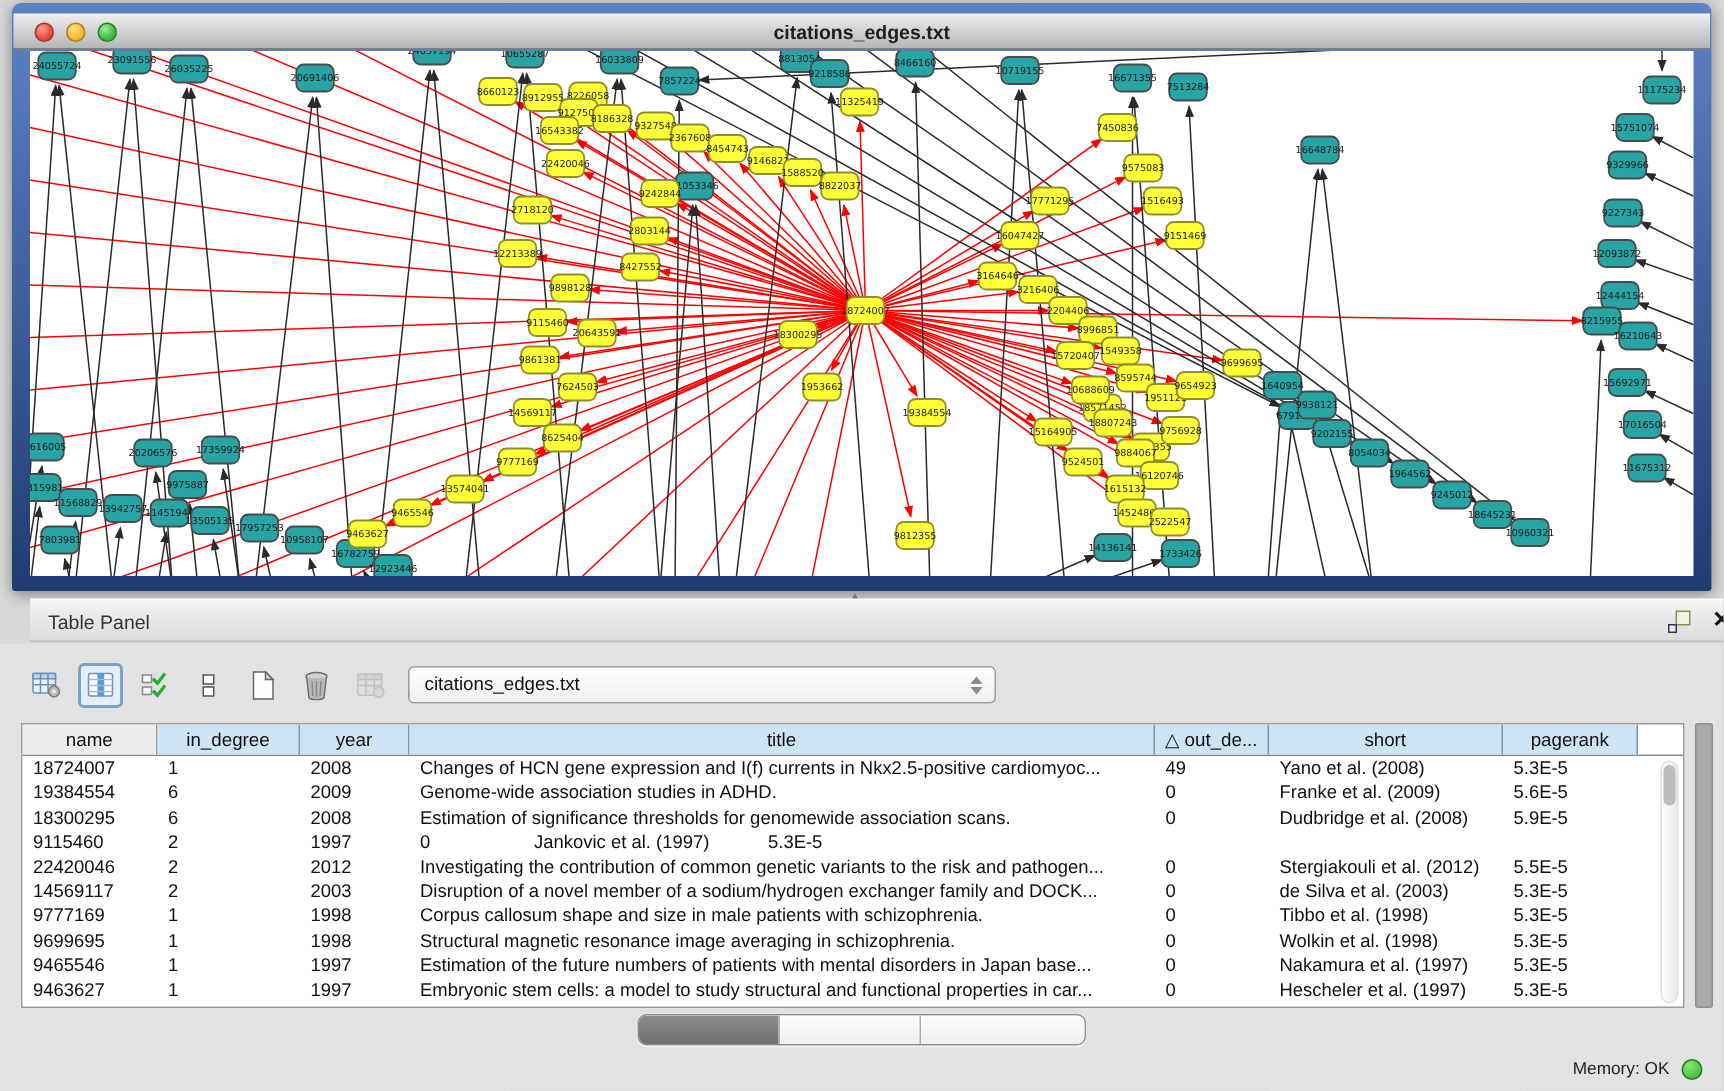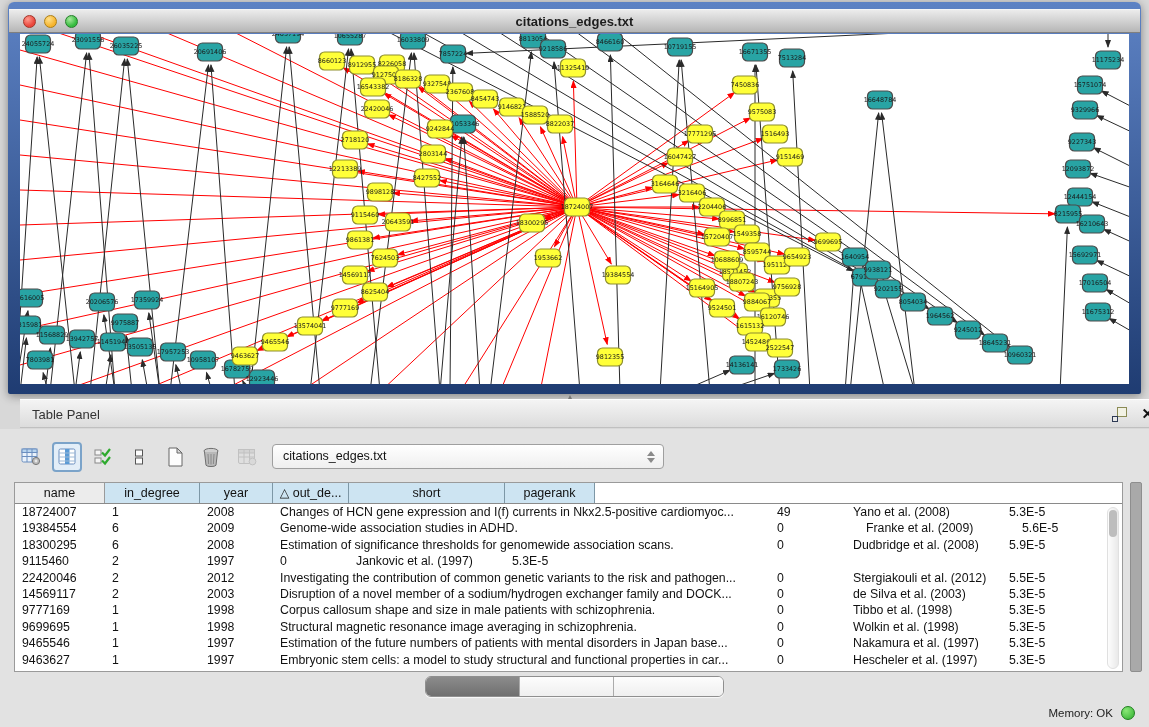--- a/index.html
+++ b/index.html
@@ -819,41 +819,42 @@
       <div class="up"></div>
         <div class="down"></div>
     </div>
   </div>
 
   <div class="table-box">
     <div class="thead">
         <div class="th first" style="width: 90px;">name</div>
         <div class="th" style="width: 95px; text-align: center;">in_degree</div>
         <div class="th" style="width: 73px;">year</div>
+        <div class="th" style="width: 497px;">title</div>
         <div class="th" style="width: 76px;">△ out_de...</div>
         <div class="th" style="width: 156px;">short</div>
         <div class="th" style="width: 90px;">pagerank</div>
       </div>
     <div class="tbody">
         <div class="tr">
           <div class="td" style="width: 90px;">18724007</div>
           <div class="td" style="width: 95px;">1</div>
           <div class="td" style="width: 73px;">2008</div>
           <div class="td" style="width: 497px;">Changes of HCN gene expression and I(f) currents in Nkx2.5-positive cardiomyoc...</div>
           <div class="td" style="width: 76px;">49</div>
           <div class="td" style="width: 156px;">Yano et al. (2008)</div>
           <div class="td" style="width: 90px;">5.3E-5</div>
         </div>
         <div class="tr">
           <div class="td" style="width: 90px;">19384554</div>
           <div class="td" style="width: 95px;">6</div>
           <div class="td" style="width: 73px;">2009</div>
           <div class="td" style="width: 497px;">Genome-wide association studies in ADHD.</div>
           <div class="td" style="width: 76px;">0</div>
-          <div class="td" style="width: 156px; margin-left: 13px;">Franke et al. (2009)</div>
+          <div class="td" style="width: 156px;">Franke et al. (2009)</div>
           <div class="td" style="width: 90px;">5.6E-5</div>
         </div>
         <div class="tr">
           <div class="td" style="width: 90px;">18300295</div>
           <div class="td" style="width: 95px;">6</div>
           <div class="td" style="width: 73px;">2008</div>
           <div class="td" style="width: 497px;">Estimation of significance thresholds for genomewide association scans.</div>
           <div class="td" style="width: 76px;">0</div>
           <div class="td" style="width: 156px;">Dudbridge et al. (2008)</div>
           <div class="td" style="width: 90px;">5.9E-5</div>

